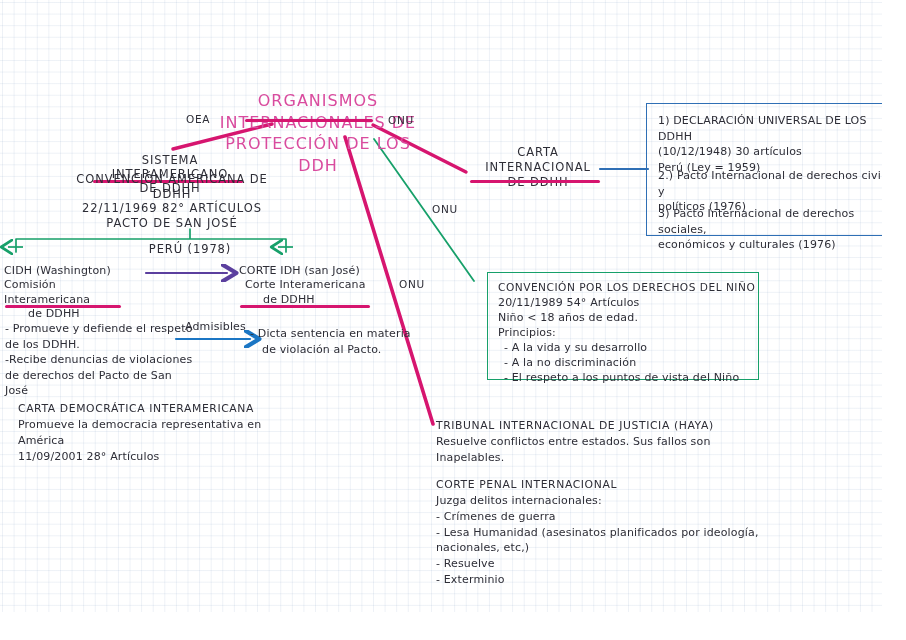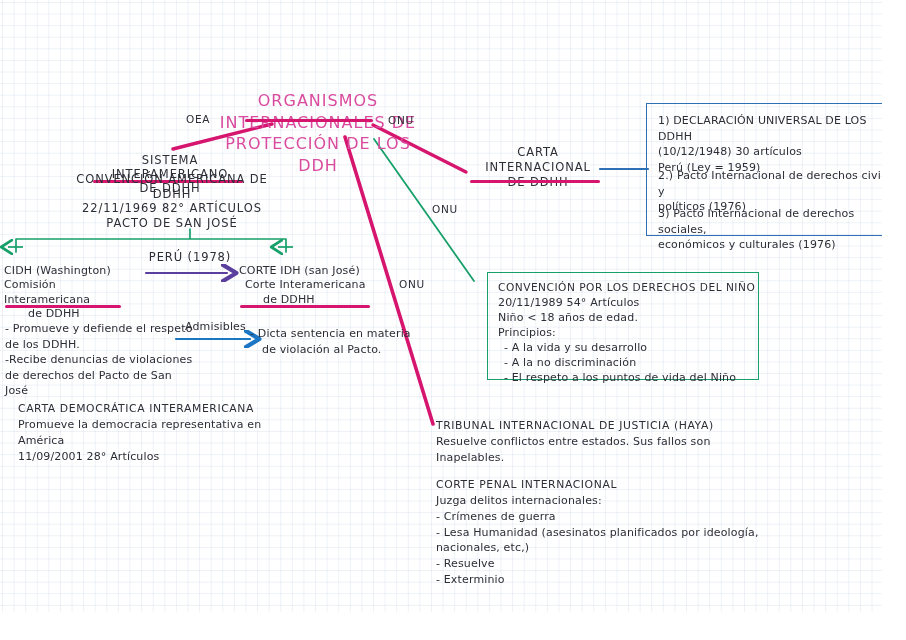--- a/index.html
+++ b/index.html
@@ -126,21 +126,21 @@
     <div>DE DDHH</div>
   </div>
   <div class="uline" style="left:93px;top:180px;width:150px;"></div>
 
   <div class="node hand-caps ctr" style="left:72px;top:172px;width:200px;line-height:1.28;">
     <div>CONVENCIÓN AMERICANA DE DDHH</div>
     <div>22/11/1969      82° ARTÍCULOS</div>
     <div>PACTO DE SAN JOSÉ</div>
   </div>
 
-  <div class="node hand-caps ctr" style="left:125px;top:242px;width:130px;margin-top:8px;">PERÚ (1978)</div>
+  <div class="node hand-caps ctr" style="left:125px;top:242px;width:130px;">PERÚ (1978)</div>
 
   <div class="node hand ctr" style="left:4px;top:264px;width:140px;text-align:left;line-height:1.3;">
     <div>CIDH (Washington)</div>
     <div>Comisión Interamericana</div>
     <div style="padding-left:24px;">de DDHH</div>
   </div>
   <div class="uline" style="left:5px;top:305px;width:116px;"></div>
 
   <div class="node hand" style="left:5px;top:321px;width:190px;line-height:1.42;">
     <div>- Promueve y defiende el respeto</div>
@@ -186,21 +186,21 @@
   </div>
 
   <div class="boxed box-green" style="left:487px;top:272px;width:272px;height:108px;">
     <div class="hand" style="position:absolute;left:10px;top:7px;line-height:1.37;">
       <div class="hand-caps" style="font-size:10.6px;letter-spacing:0.5px;">CONVENCIÓN POR LOS DERECHOS DEL NIÑO</div>
       <div>20/11/1989   54° Artículos</div>
       <div>Niño &lt; 18 años de edad.</div>
       <div>Principios:</div>
       <div style="padding-left:6px;">- A la vida y su desarrollo</div>
       <div style="padding-left:6px;">- A la no discriminación</div>
-      <div style="padding-left:6px;">- El respeto a los puntos de vida del Niño</div>
+      <div style="padding-left:6px;">- El respeto a los puntos de vista del Niño</div>
     </div>
   </div>
 
   <div class="node" style="left:18px;top:401px;width:270px;line-height:1.45;">
     <div class="hand-caps" style="font-size:10.8px;letter-spacing:0.6px;">CARTA DEMOCRÁTICA INTERAMERICANA</div>
     <div class="hand">Promueve la democracia representativa en América</div>
     <div class="hand">11/09/2001   28° Artículos</div>
   </div>
 
   <div class="node" style="left:436px;top:418px;width:320px;line-height:1.45;">

